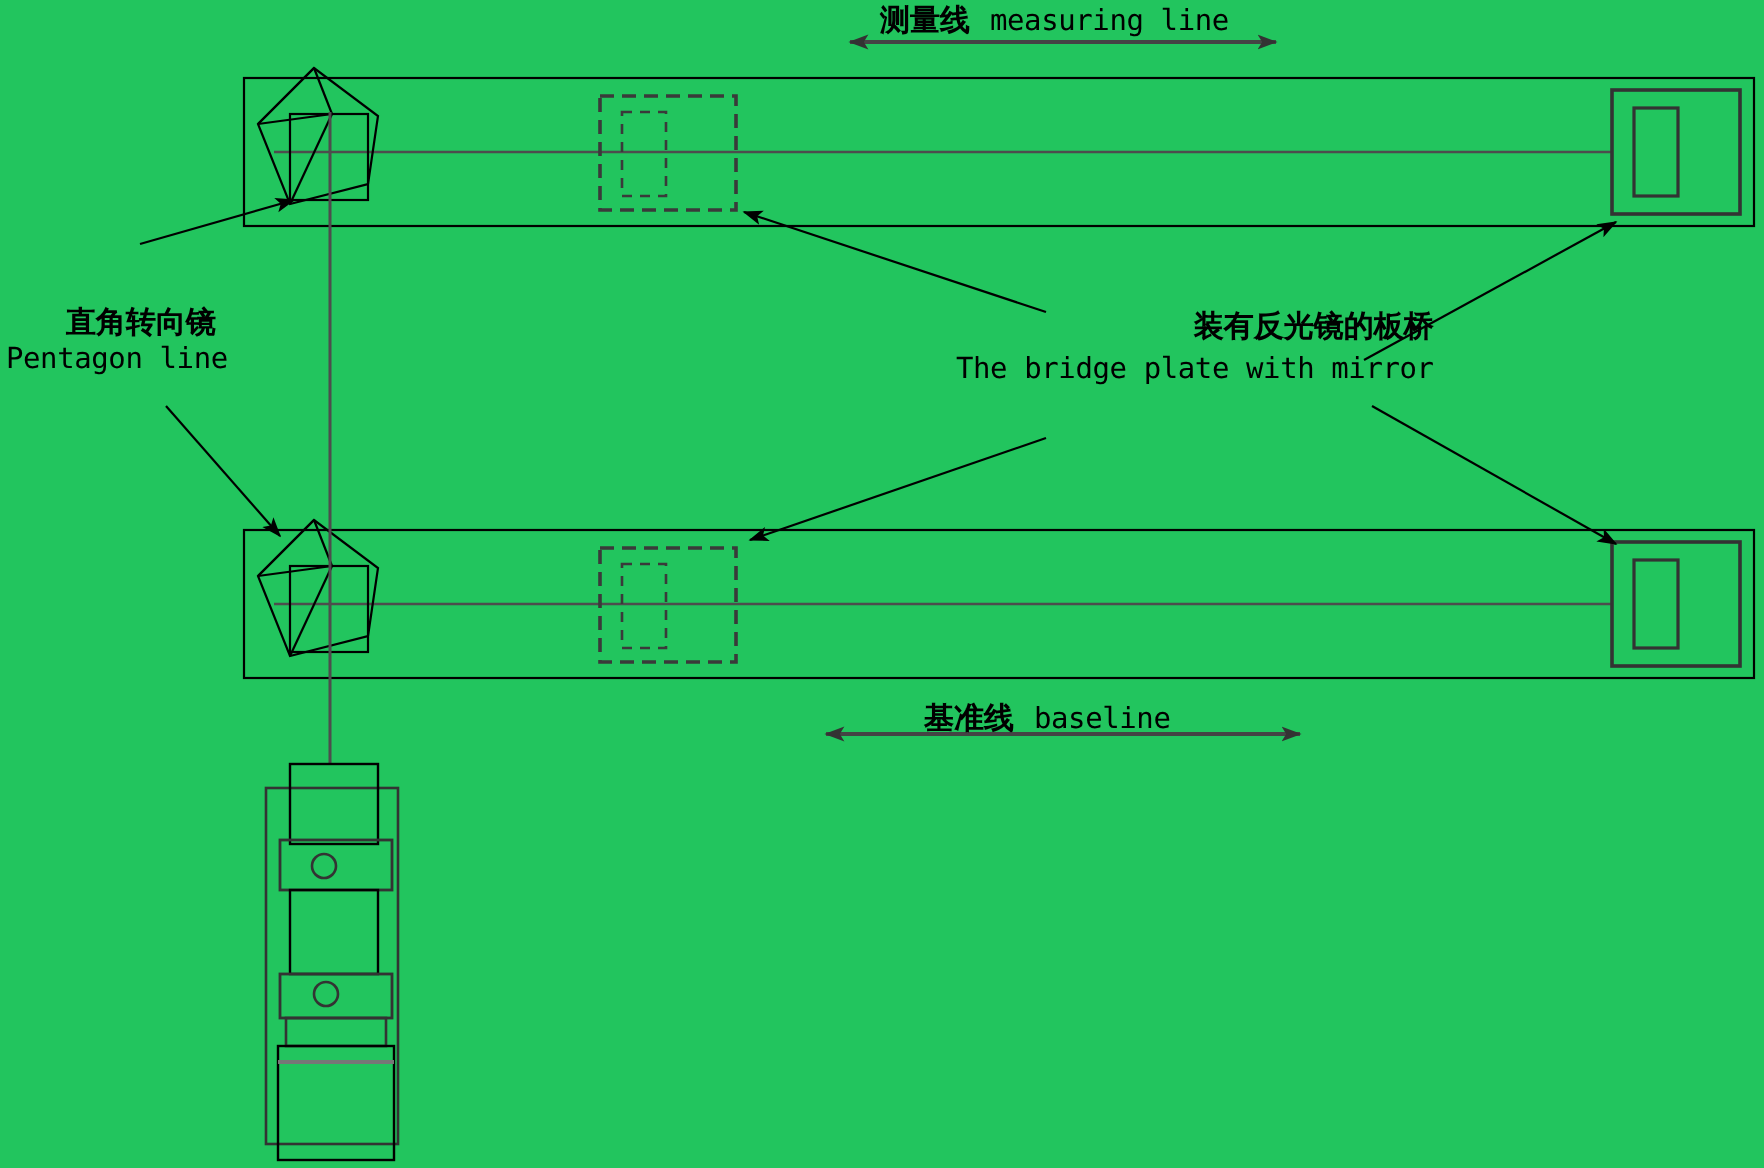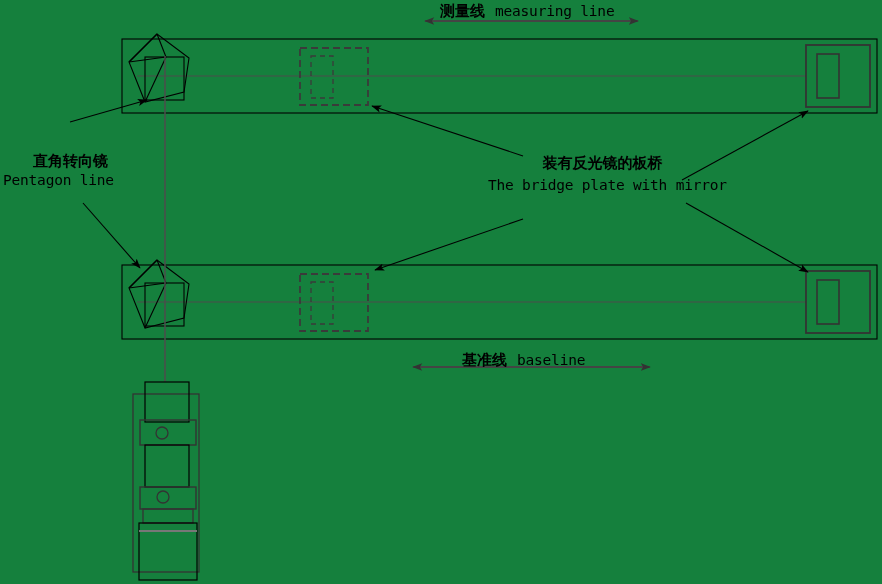--- a/index.html
+++ b/index.html
@@ -7,21 +7,21 @@
     padding: 0;
     background: #ffffff;
   }
   body {
     font-family: "Liberation Sans", sans-serif;
   }
   #stage {
     position: relative;
     width: 882px;
     height: 584px;
-    background: #15803d;
+    background: #22c55e;
     overflow: hidden;
   }
   #diagram {
     position: absolute;
     left: 0;
     top: 0;
   }
   .label {
     position: absolute;
     white-space: nowrap;
@@ -58,22 +58,22 @@
     top: 152px;
     text-align: left;
   }
   #lbl-prism .label-cn { display: block; margin-left: 30px; }
   #lbl-prism .label-en { display: block; }
   #lbl-bridge {
     left: 478px;
     top: 154px;
     text-align: center;
   }
-  #lbl-bridge .label-cn { display: block; }
-  #lbl-bridge .label-en { display: block; margin-top: 3px; margin-left: 10px; }
+  #lbl-bridge .label-cn { display: block; text-align: right; }
+  #lbl-bridge .label-en { display: block; margin-top: 3px; }
 </style>
 </head>
 <body>
 
 <div id="stage">
 
   <svg id="diagram" width="882" height="584" viewBox="0 0 882 584">
     <defs>
       <marker id="arrowEnd" markerWidth="11" markerHeight="11" refX="9.2" refY="4" orient="auto" markerUnits="userSpaceOnUse">
         <path d="M0,0.3 L10,4 L0,7.7 L2.3,4 Z" fill="#000000"></path>

